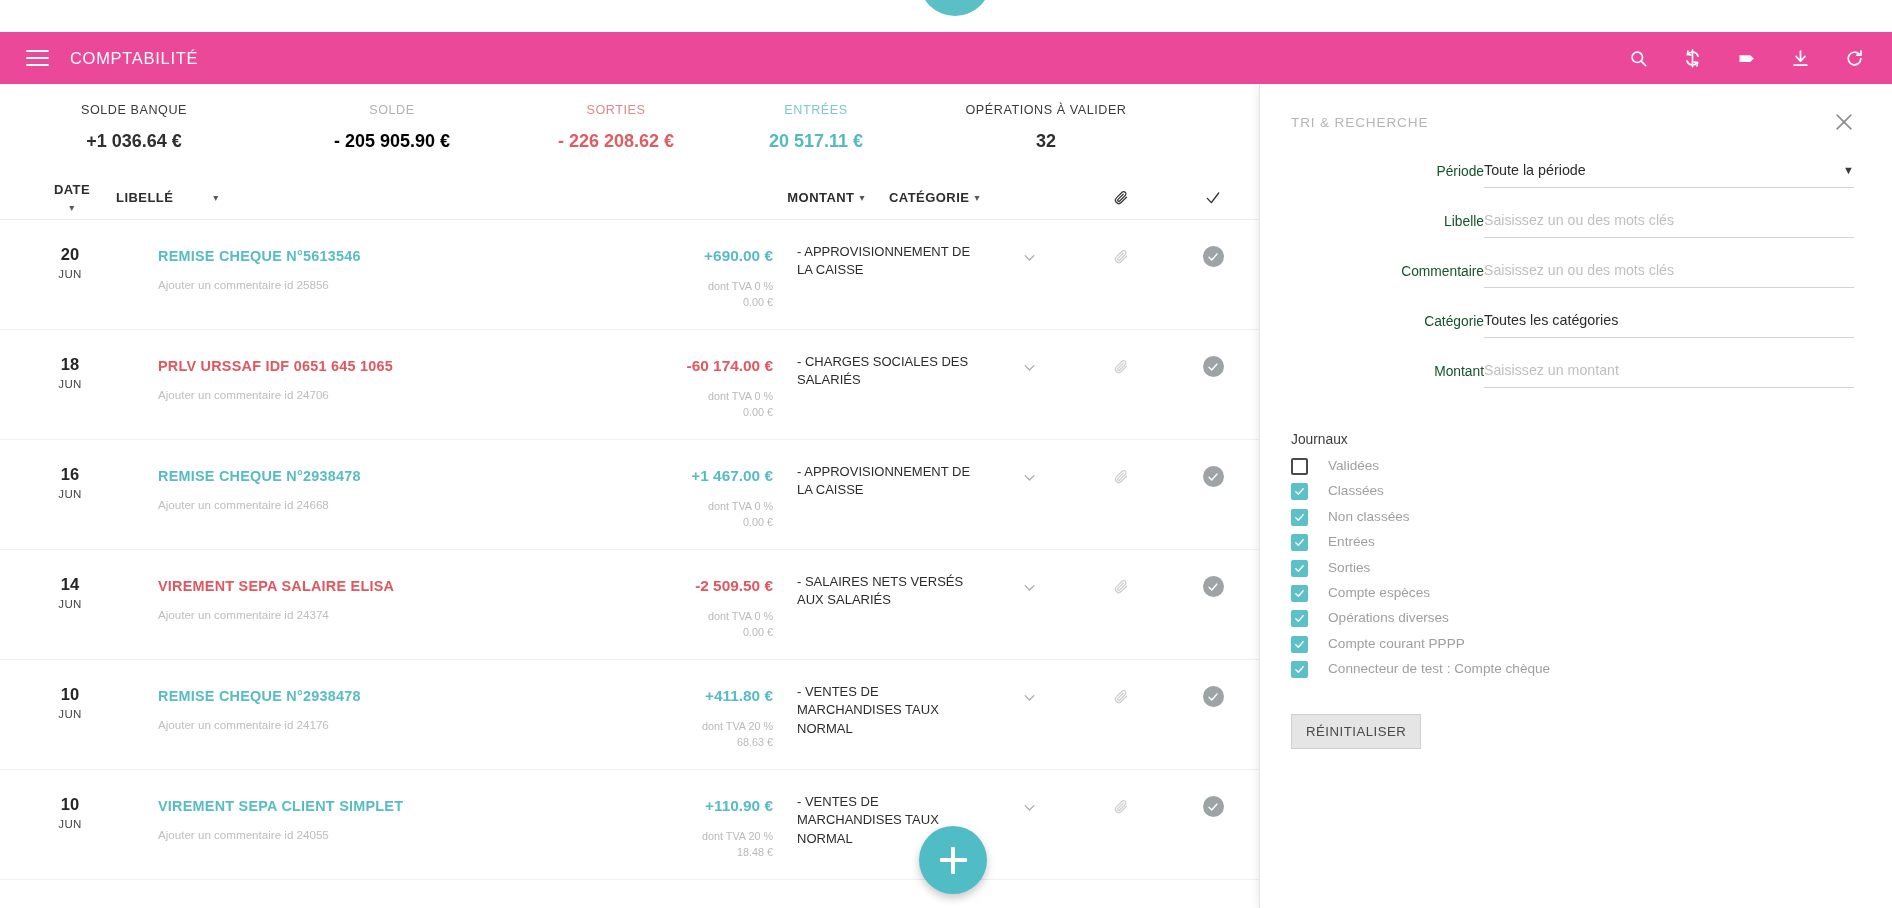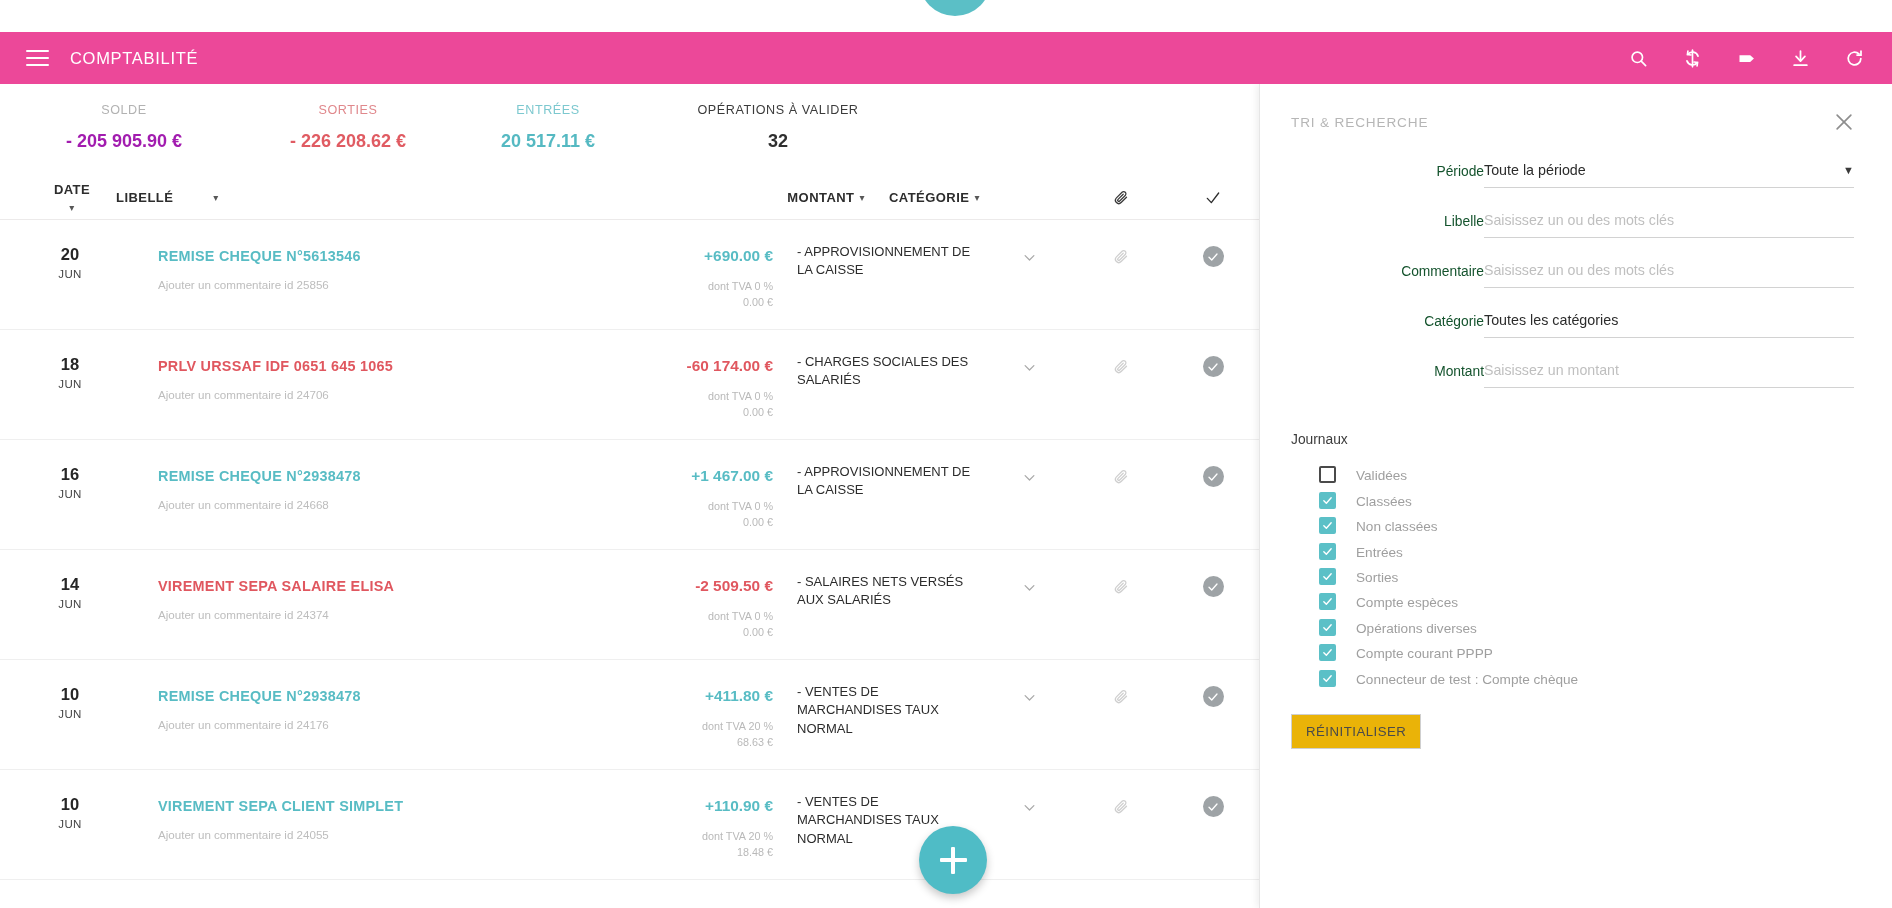--- a/index.html
+++ b/index.html
@@ -96,21 +96,21 @@
   }
   .sc-1 { width: 268px; }
   .sc-2 { width: 248px; }
   .sc-3 { width: 200px; }
   .sc-4 { width: 200px; }
   .sc-5 { width: 260px; }
   .muted-label { color: #b2b2b2; }
   .red-label { color: #e0888c; }
   .teal-label { color: #7cc8cf; }
   .val-dark { color: #2f2f2f; }
-  .val-muted { color: #a21caf; }
+  .val-muted { color: #000000; }
   .val-red { color: #e05b62; }
   .val-teal { color: #55b9c2; }
 
   
   .thead {
     display: flex;
     align-items: center;
     height: 44px;
     margin-top: 24px;
     padding: 0 0 0 28px;
@@ -320,44 +320,43 @@
   }
 
   .journaux-title {
     margin-top: 44px;
     font-size: 13.8px;
     color: #3c3c3c;
   }
   .jlist { margin-top: 11px; }
   .jitem {
     display: flex;
-    align-items: flex-end;
+    align-items: flex-start;
     height: 25.4px;
     cursor: pointer;
-    margin-left: 28px;
   }
   .cb {
     width: 17px; height: 17px;
     border-radius: 2px;
     flex: 0 0 auto;
     display: flex; align-items: center; justify-content: center;
   }
   .cb.off { border: 2px solid #4a4a4a; background: #fff; }
   .cb.on  { background: #5bc0c7; border: 2px solid #5bc0c7; }
   .jlabel {
     margin-left: 20px;
     font-size: 13.6px;
     color: #9f9f9f;
   }
 
   .reset-btn {
     margin-top: 27px;
     display: inline-block;
     border: 1px solid #cfcfcf;
-    background: #eab308;
+    background: #e5e5e5;
     color: #4a4a4a;
     font-size: 13.2px;
     letter-spacing: 0.5px;
     padding: 9px 14px;
     cursor: pointer;
     font-family: "Liberation Sans", sans-serif;
   }
 </style>
 </head>
 <body>
@@ -407,20 +406,24 @@
         <path d="M20 12a8 8 0 1 1-2.4-5.7"></path>
           <polyline points="20.2,2.6 20.2,7.6 15.2,7.6"></polyline>
       </svg>
     </div>
   </div>
 </div>
 
 <div class="main">
 
   <div class="summary">
+    <div class="summary-cell sc-1">
+      <div class="sc-label">SOLDE BANQUE</div>
+      <div class="sc-value val-dark">+1 036.64 €</div>
+    </div>
     <div class="summary-cell sc-2">
       <div class="sc-label muted-label">SOLDE</div>
       <div class="sc-value val-muted">- 205 905.90 €</div>
     </div>
     <div class="summary-cell sc-3">
       <div class="sc-label red-label">SORTIES</div>
       <div class="sc-value val-red">- 226 208.62 €</div>
     </div>
     <div class="summary-cell sc-4">
       <div class="sc-label teal-label">ENTRÉES</div>

